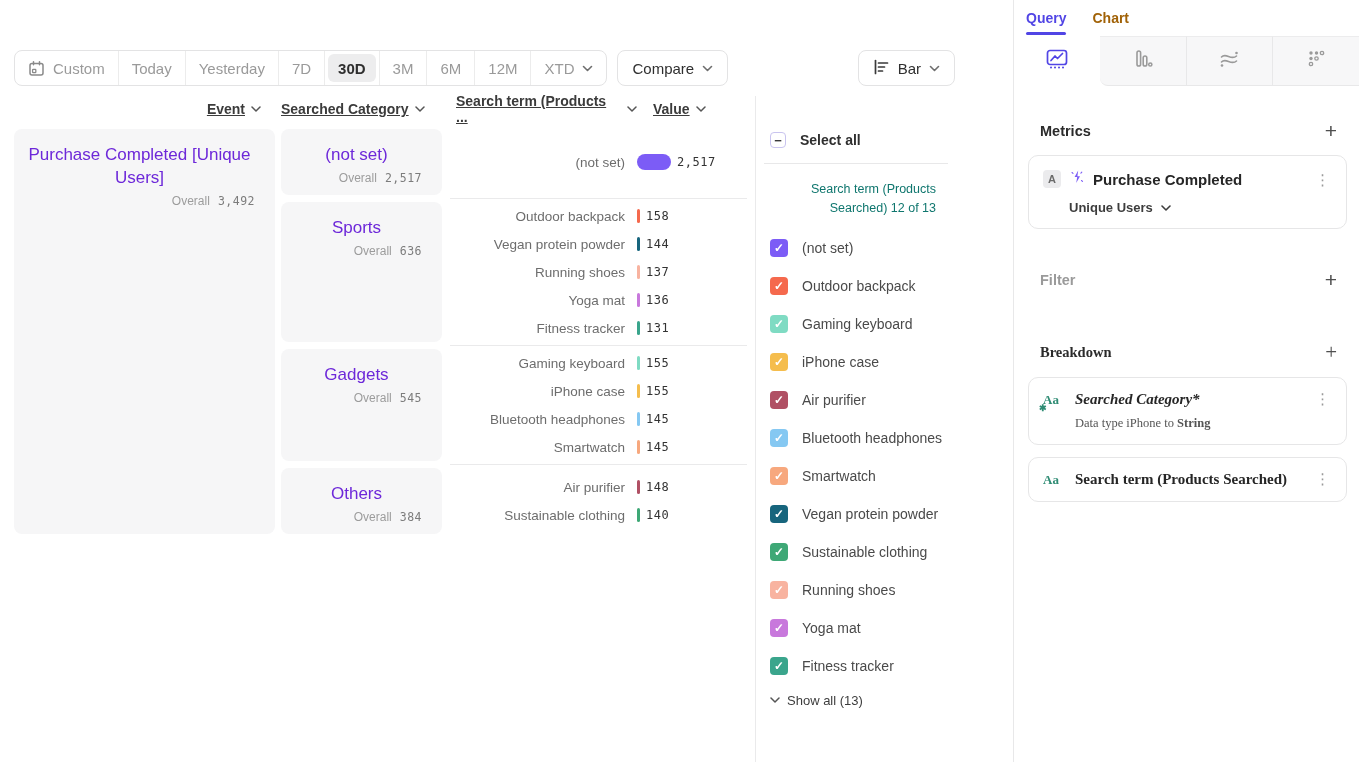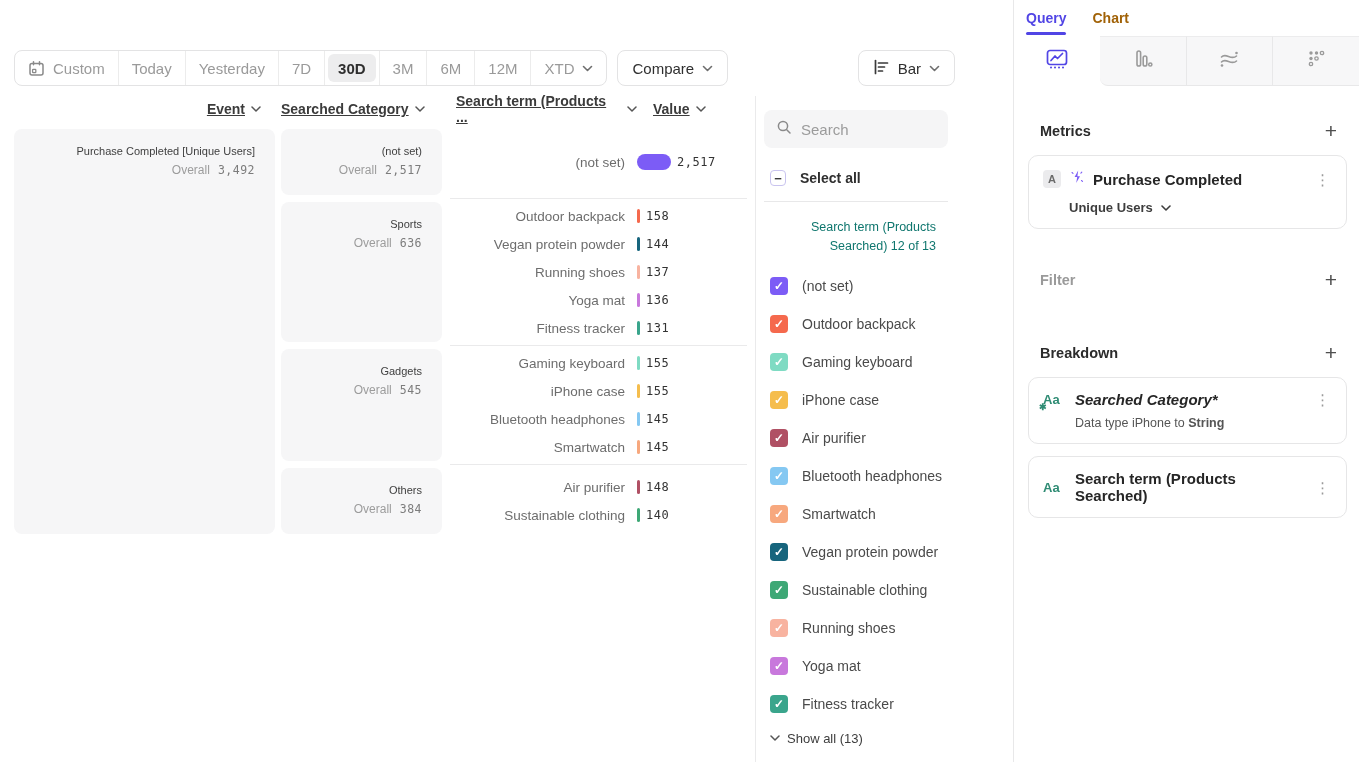--- a/index.html
+++ b/index.html
@@ -33,21 +33,21 @@
   .h { display:flex; align-items:center; gap:6px; }
   .h-event   { width:261px; justify-content:flex-end; padding-right:14px; }
   .h-cat     { width:161px; margin-left:6px; margin-right:8px; justify-content:flex-start; padding-right:14px; }
   .h-terms   { flex:1; display:flex; align-items:center; }
   .h-term-label { flex:1; display:flex; align-items:center; gap:6px; padding-left:6px; }
   .h-value   { width:110px; display:flex; align-items:center; gap:6px; padding-left:16px; }
 
   .grid { display:flex; align-items:stretch; margin-top:10px; }
   .event-card { width:261px; min-width:261px; background:#f6f6f7; border-radius:8px; margin-right:6px;
                 padding:15px 20px 0 10px; text-align:right; }
-  .card-title { font-size:11px; color:#404040; line-height:1.35; }
+  .card-title { font-size:17px; color:#6d28d9; line-height:1.35;text-align:center; }
   .card-overall { margin-top:4px; font-size:12px; color:#9c9c9c; }
   .card-overall .ov-val { margin-left:8px; color:#7c7c7c; font-size:11.5px; }
 
   .groups { flex:1; display:flex; flex-direction:column; min-width:0; }
   .group { display:flex; }
   .cat-card { width:161px; min-width:161px; background:#f6f6f7; border-radius:8px; margin-right:8px;
               padding:15px 20px 0 10px; text-align:right; }
   .terms { flex:1; display:flex; flex-direction:column; justify-content:center; min-width:0; }
   .trow { height:28px; display:flex; align-items:center; }
   .tlabel { flex:1; text-align:right; padding-right:12px; font-size:13.5px; color:#6d6d6d; white-space:nowrap;
@@ -106,21 +106,21 @@
   .card-name.italic { font-style:italic; }
   .kebab { background:none; border:none; color:#9a9a9a; font-size:15px; cursor:pointer; line-height:1; padding:0 2px; font-family:inherit; }
   .measure-row { display:flex; align-items:center; gap:8px; margin-left:26px; margin-top:11px;
                  font-size:13px; font-weight:700; color:#3d3d3d; cursor:pointer; }
   .aa-icon { width:24px; font-size:13px; font-weight:700; color:#2f8c74; position:relative; flex:0 0 auto; }
   .aa-icon .mod-star { position:absolute; left:-4px; bottom:-5px; font-size:9px; color:#2f8c74; }
   .card-note { margin-left:32px; margin-top:8px; font-size:12.5px; color:#555; }
   .card-note b { font-weight:700; }
   .sec-metrics { margin-top:0; }
   .sec-filter { margin-top:38px; }
-  .sec-breakdown { margin-top:48px; }
+  .sec-breakdown { margin-top:48px;font-family:Liberation Serif, serif; }
 </style>
 </head>
 <body>
 
 <div class="page">
 
   <div class="main">
 
     <div class="toolbar">
       <div class="date-group">
@@ -372,29 +372,20 @@
                       <div class="tval mono">140</div>
                     </div>
                   </div>
                 </div>
               </div>
             </div>
         </div>
       </div>
 
       <div class="filter-panel">
-        <div class="search-box">
-          <span>
-            <svg width="16" height="16" viewBox="0 0 16 16">
-                <circle cx="7" cy="7" r="4.6" stroke="#8a8a8a" stroke-width="1.5" fill="none"></circle>
-                <path d="M10.5 10.5L14 14" stroke="#8a8a8a" stroke-width="1.5" stroke-linecap="round"></path>
-              </svg>
-          </span>
-          <input type="text" placeholder="Search" style="">
-        </div>
         <div class="select-all">
           <span class="cb-ind">−</span>
           <span class="select-all-label">Select all</span>
         </div>
         <div class="panel-divider"></div>
         <div class="list-label">Search term (Products Searched) 12 of 13</div>
         <div class="fitems">
             <label class="fitem">
               <span class="cb" style="background: rgb(124, 92, 246);">✓</span>
               <span class="fitem-label">(not set)</span>

